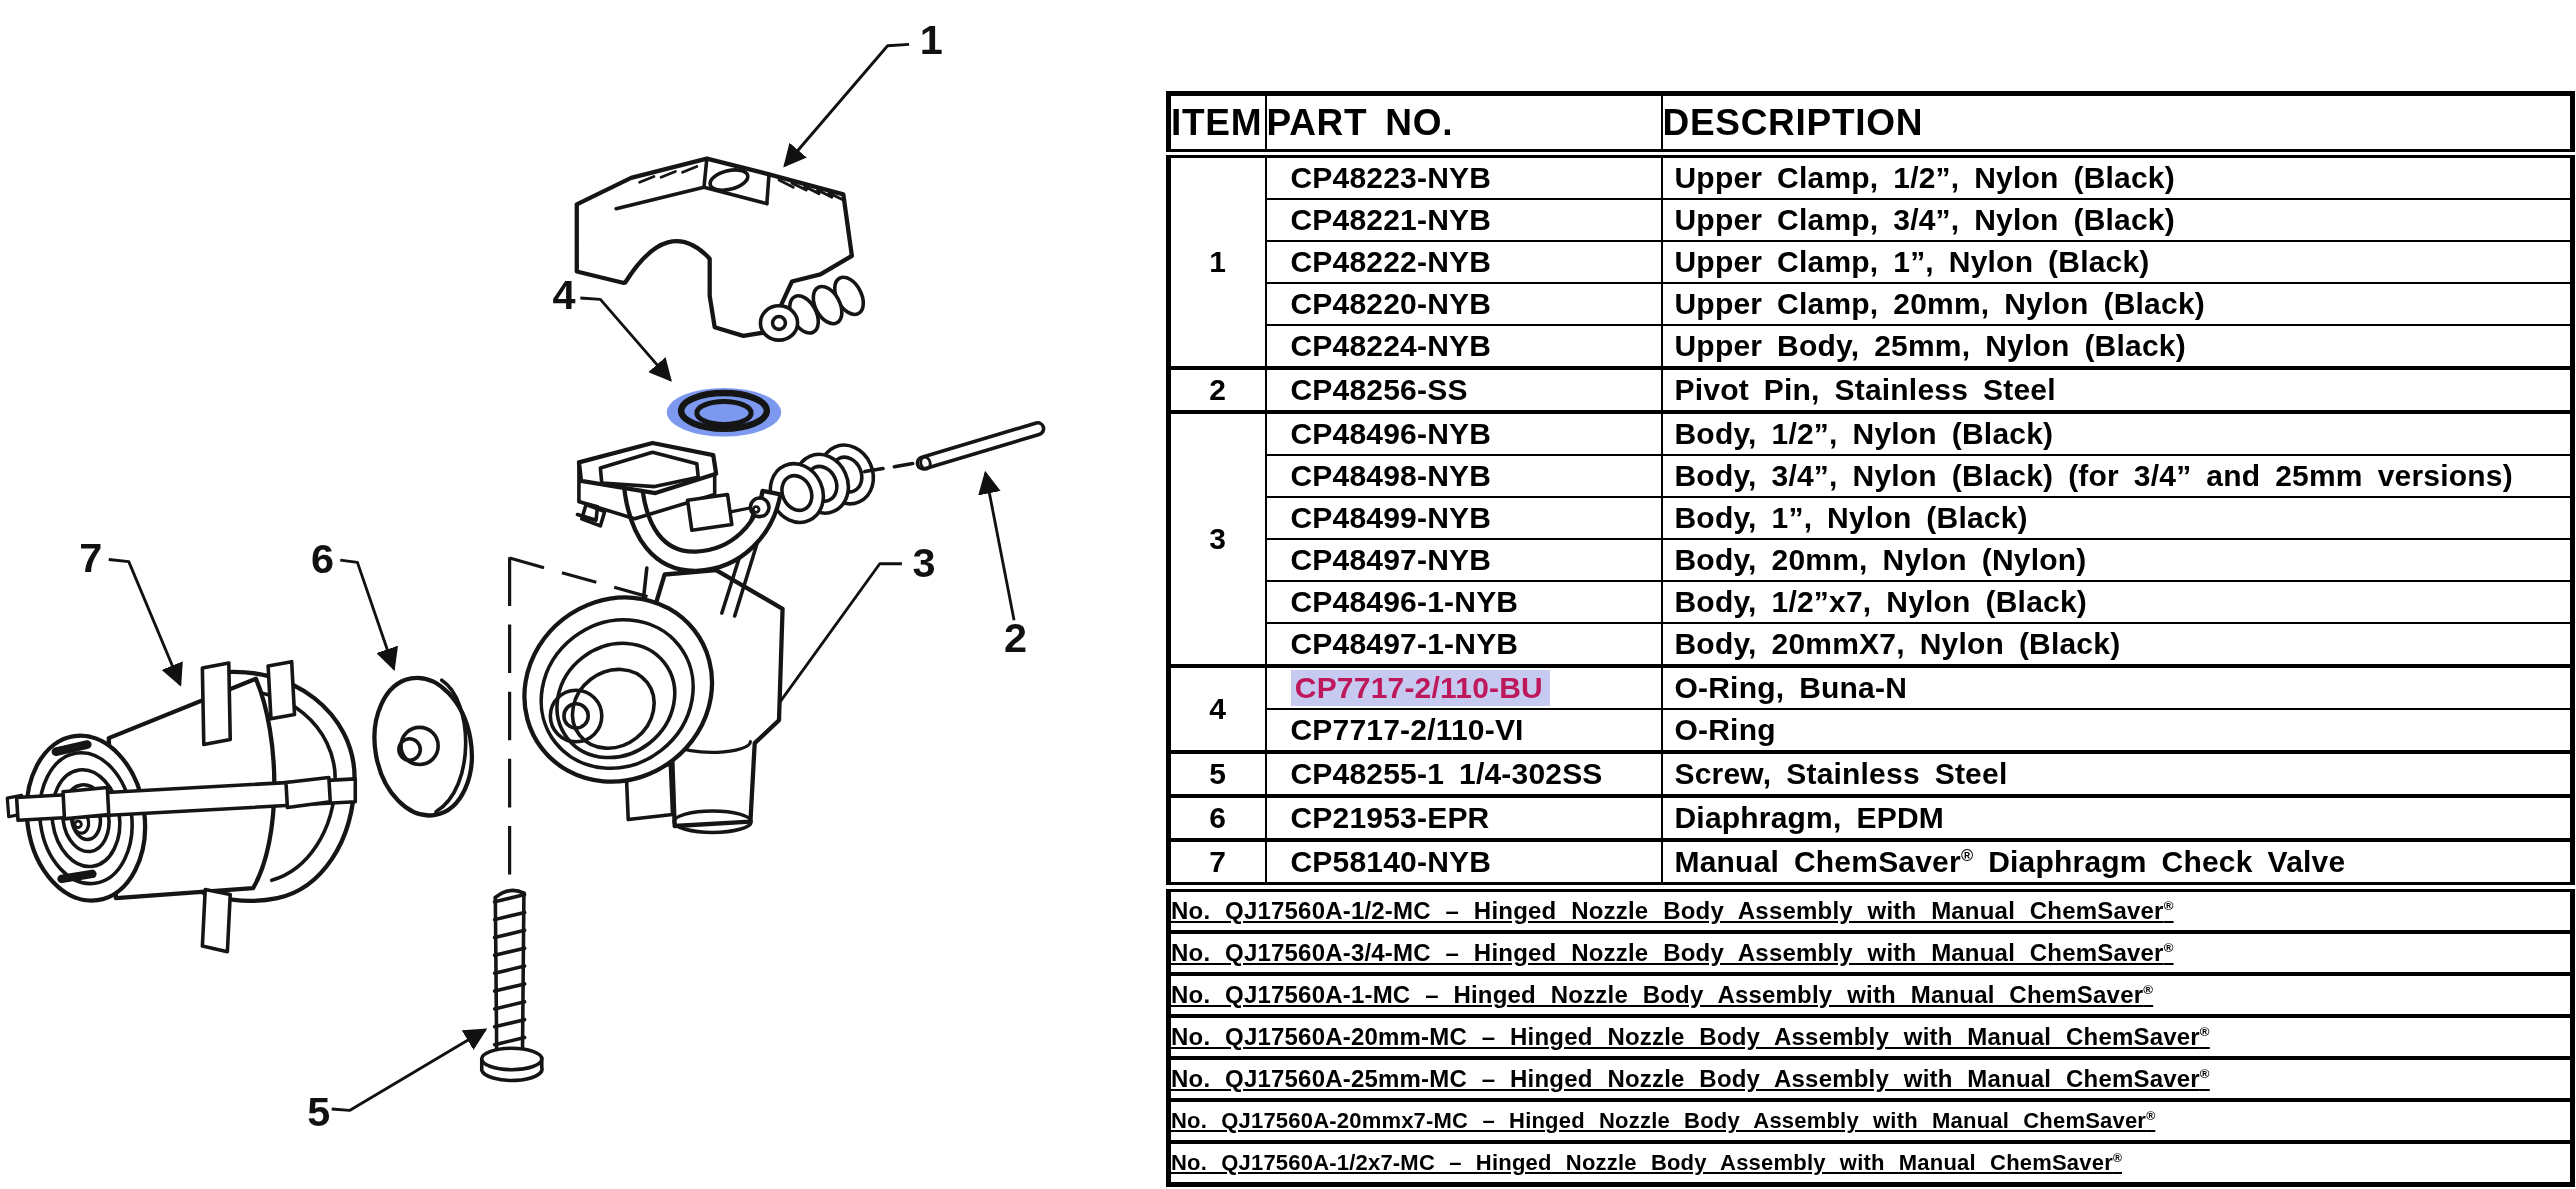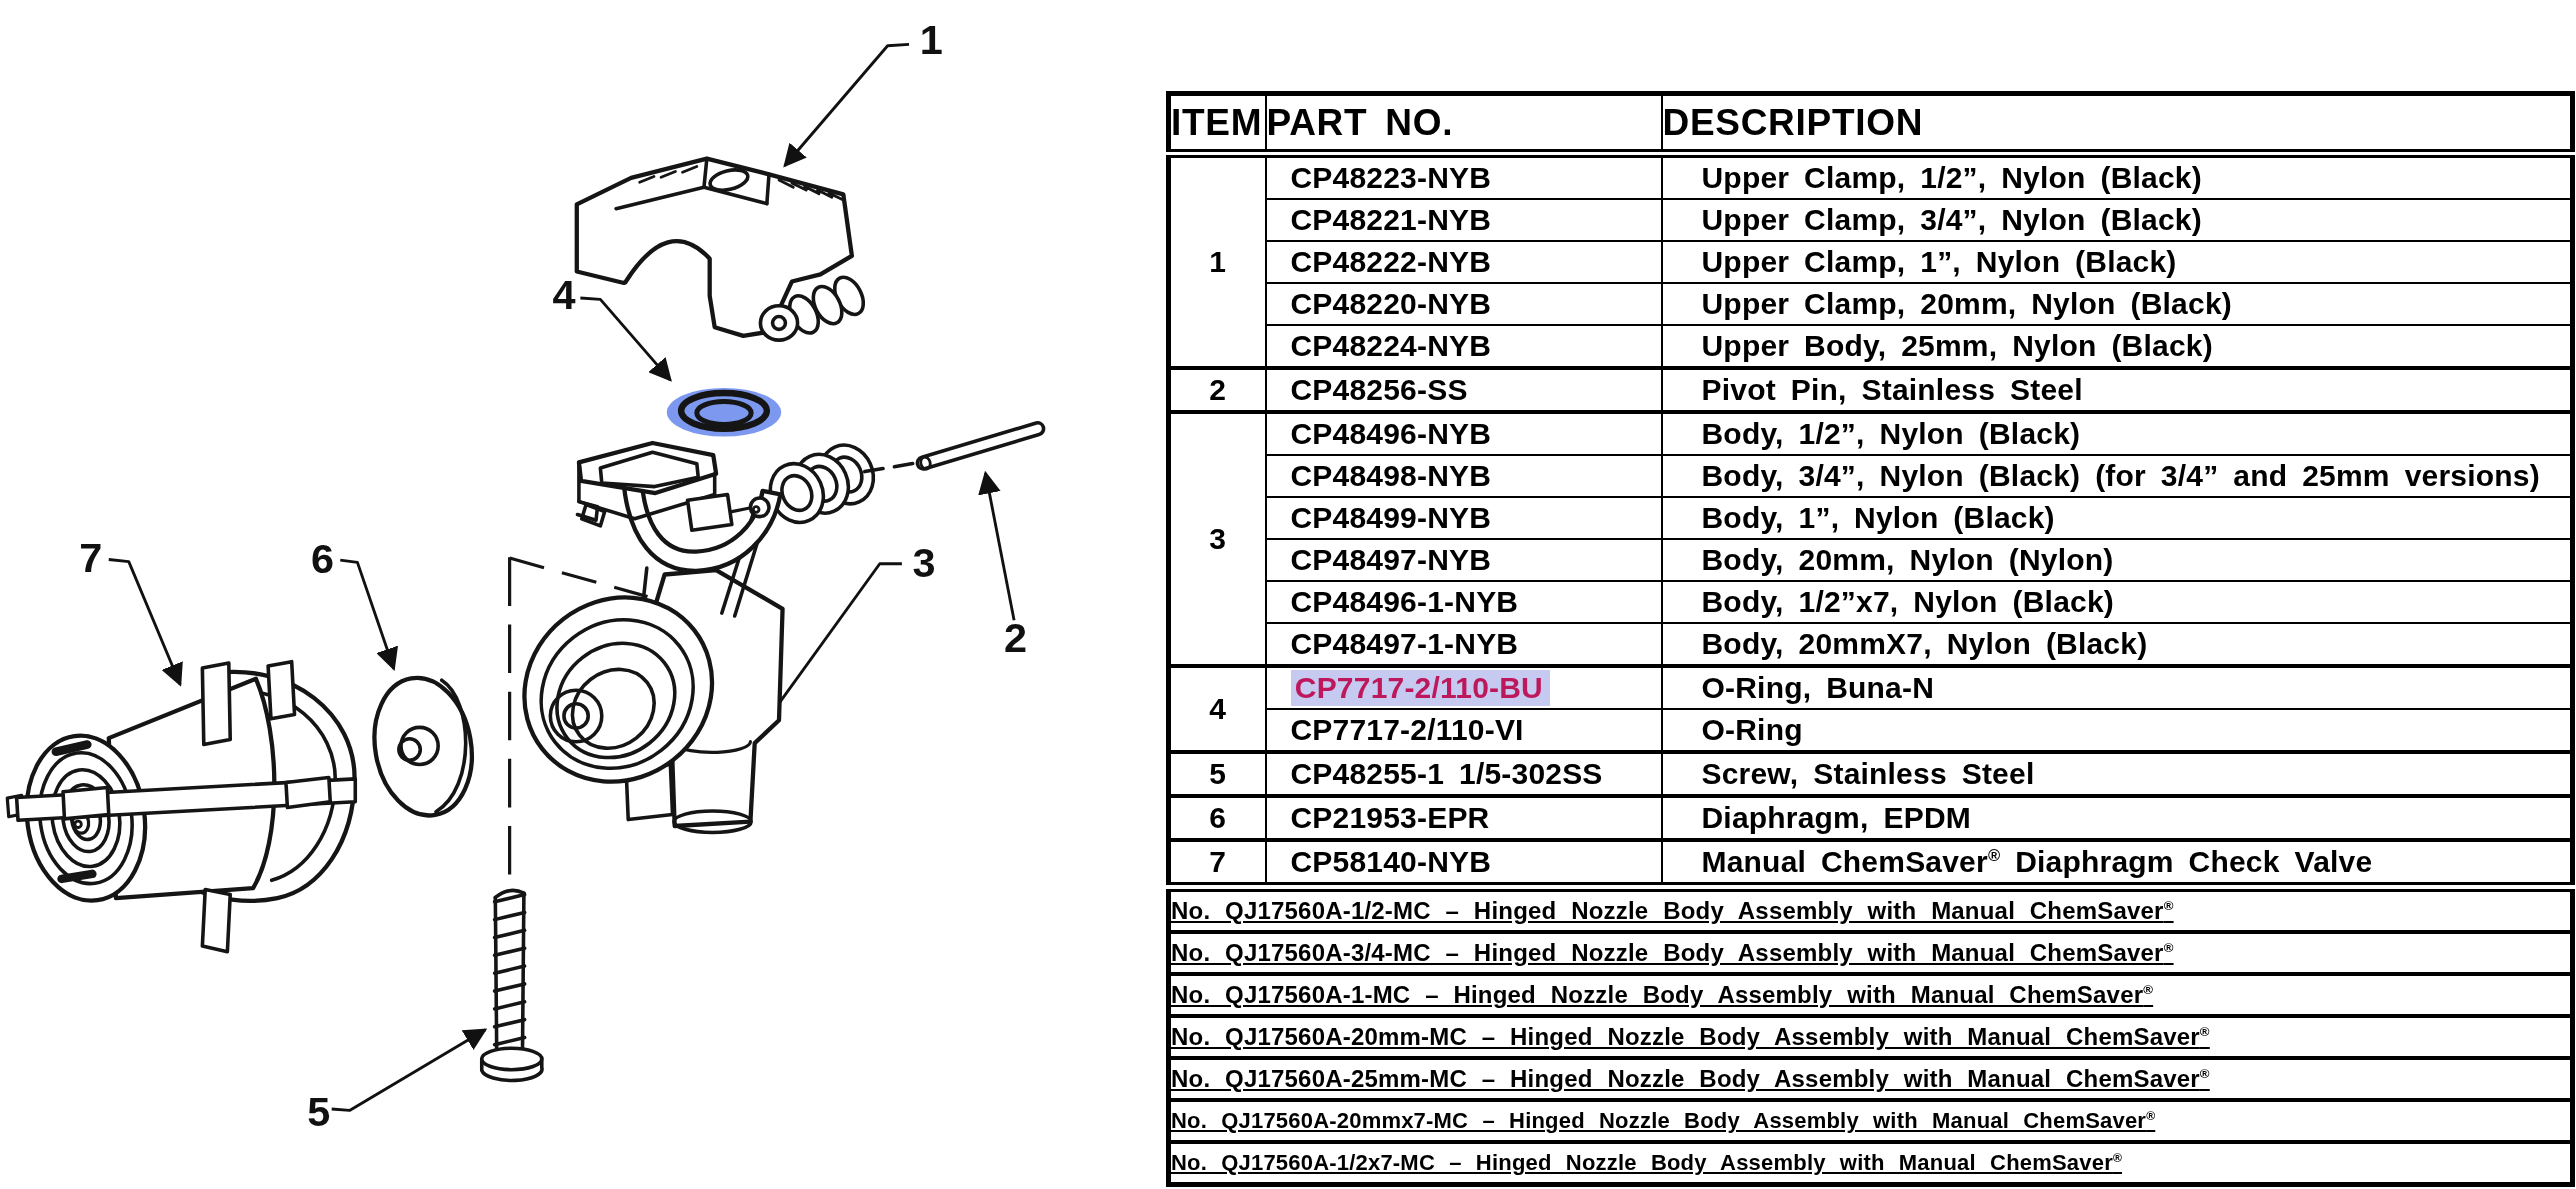--- a/index.html
+++ b/index.html
@@ -12,21 +12,21 @@
   table.ptable{position:absolute;left:1166px;top:91px;width:1404px;
     border-collapse:collapse;table-layout:fixed;border:5px solid #000;}
   .ptable th{border:2.1px solid #000;border-bottom:9.3px double #000;
     font-size:37px;font-weight:bold;height:53px;letter-spacing:0.7px;word-spacing:7.1px;
     text-align:left;vertical-align:middle;padding:0;}
   .ptable td{border-left:2.1px solid #000;border-right:2.1px solid #000;border-top:2.1px solid #000;
     font-size:30px;font-weight:bold;letter-spacing:0.2px;word-spacing:6.4px;
     vertical-align:middle;padding:0;height:40px;white-space:nowrap;overflow:hidden;}
   .ptable td.item{text-align:center;}
   .ptable td.part{padding-left:24px;}
-  .ptable td.desc{padding-left:39px;margin-left:11px;}
+  .ptable td.desc{padding-left:12px;margin-left:11px;}
   .ptable tr.grp td{border-top:4.3px solid #000;}
   .ptable tr.ft td{border-top:4.3px solid #000;height:38px;font-size:24px;word-spacing:7.9px;text-decoration:underline;}
   .ptable tr.ft-first td{border-top:10.7px double #000;}
   .ptable tr.ft-small td{font-size:22px;}
   sup.reg{font-size:.55em;vertical-align:super;line-height:0;}
   .hl{background:#c7caf0;color:#be185d;padding:1.4px 7.1px 2.1px 4.3px;}
 </style>
 </head>
 <body>
 
@@ -252,21 +252,21 @@
         </td>
         <td class="desc">O-Ring, Buna-N</td>
       </tr>
       <tr>
         <td class="part">CP7717-2/110-VI</td>
         <td class="desc">O-Ring</td>
       </tr>
 
       <tr class="grp">
         <td class="item">5</td>
-        <td class="part">CP48255-1 1/5-302SS</td>
+        <td class="part">CP48255-1 1/4-302SS</td>
         <td class="desc">Screw, Stainless Steel</td>
       </tr>
 
       <tr class="grp">
         <td class="item">6</td>
         <td class="part">CP21953-EPR</td>
         <td class="desc">Diaphragm, EPDM</td>
       </tr>
 
       <tr class="grp">

